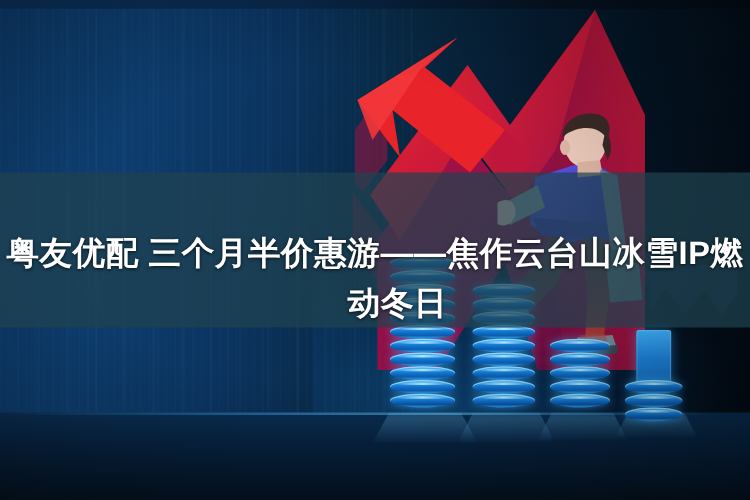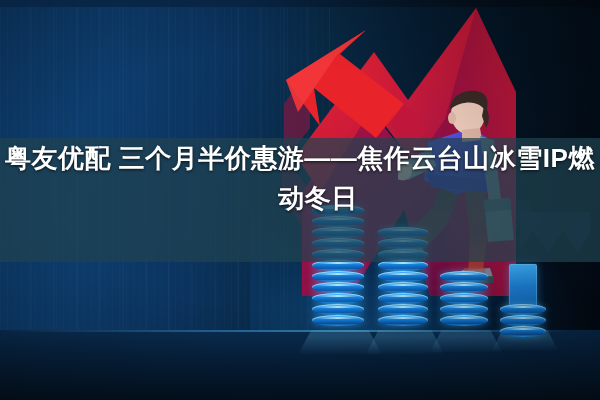--- a/index.html
+++ b/index.html
@@ -106,21 +106,21 @@
   
   .facet{position:absolute;background:#0b1f36;opacity:.85;}
 
   
   .title-band{
     position:absolute;left:0;right:0;top:138px;height:124px;
     background:rgba(32,66,80,.72);
   }
   .title-text{
     position:absolute;left:0;right:0;top:138px;height:124px;
-    display:flex;flex-direction:column;align-items:center;justify-content:flex-start;
+    display:flex;flex-direction:column;align-items:center;justify-content:flex-end;
     text-align:center;
     color:#ffffff;
     font-size:26px;line-height:40px;font-weight:bold;
     letter-spacing:.5px;
     text-shadow:0 1px 3px rgba(0,0,0,.75);
     padding:0 8px;
   }
   .title-text .l1{white-space:nowrap;}
   .title-text .l2{white-space:nowrap;margin-left:36px;}
 </style>

